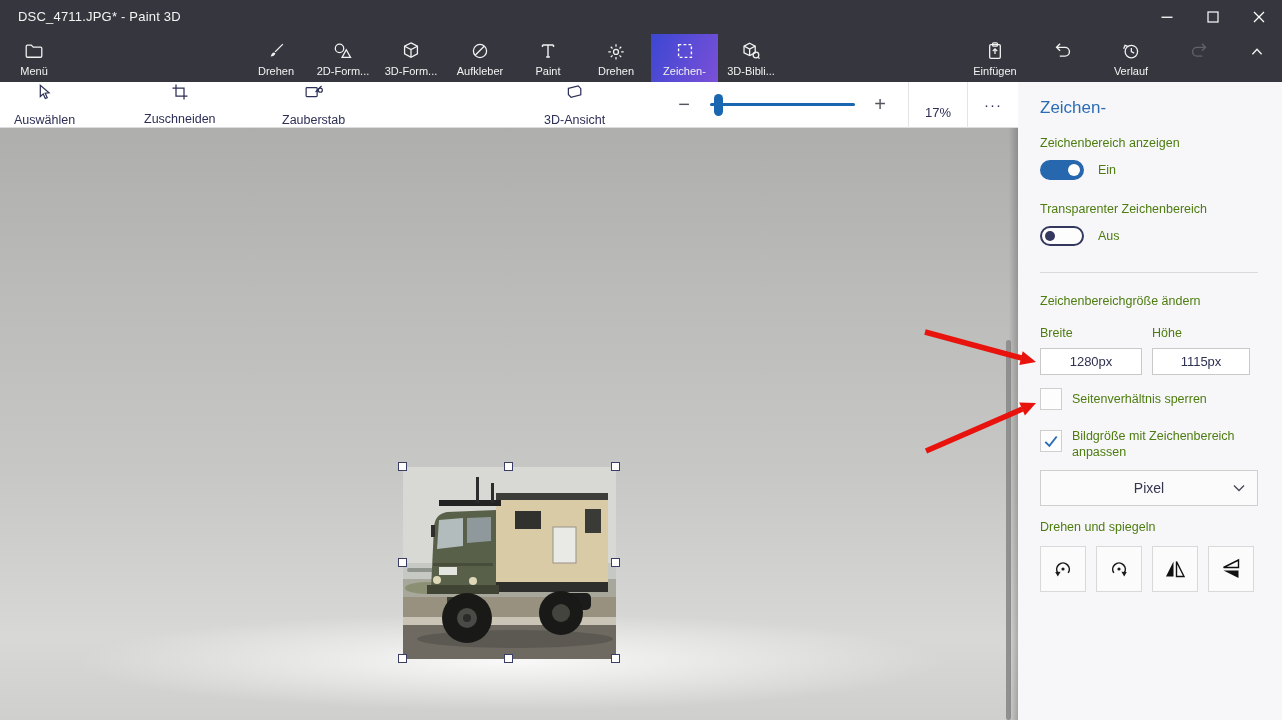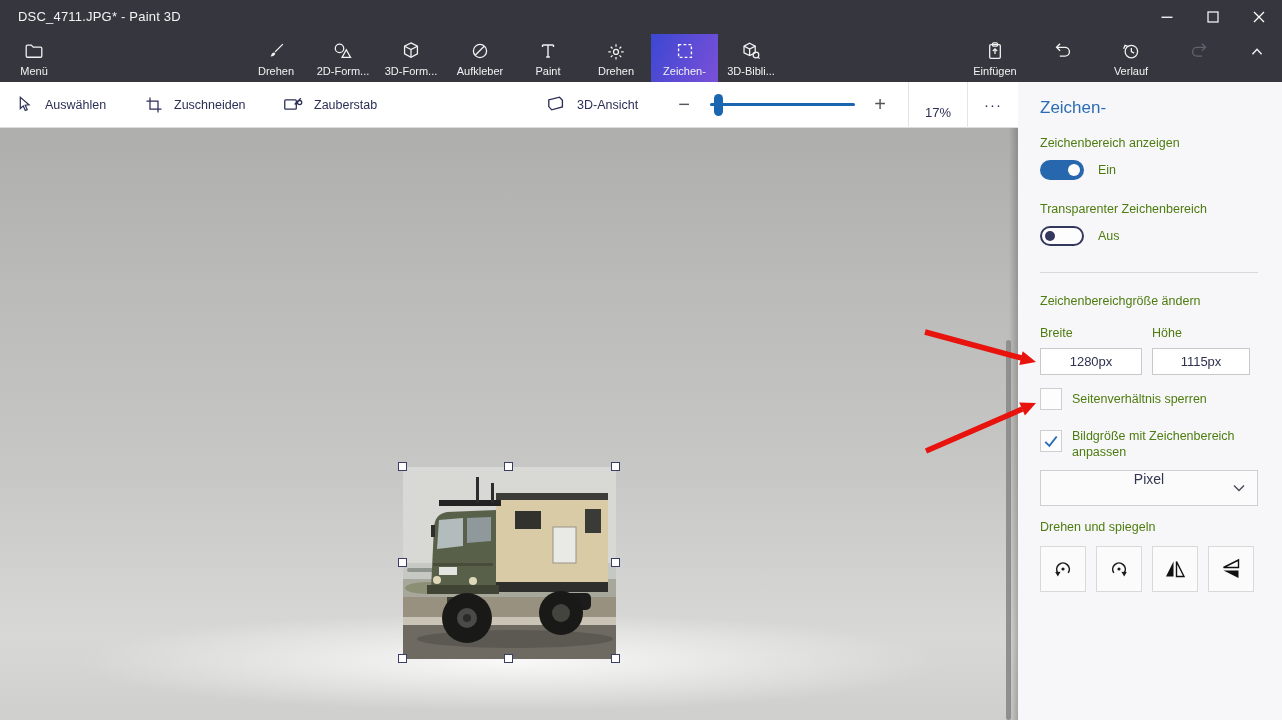--- a/index.html
+++ b/index.html
@@ -20,21 +20,21 @@
   }
   .ritem .rlabel { font-size:11px; color:#f2f2f2; white-space:nowrap; }
   .ritem.active { background:linear-gradient(115deg,#3c47d2 0%,#7b50d8 100%); }
   .ricon { width:22px; height:22px; display:block; }
   .ricon svg { display:block; }
   
   .toolrow {
     position:absolute; top:82px; left:0; width:1018px; height:46px;
     background:#ffffff; border-bottom:1px solid #dcdcdc;
   }
-  .titem { position:absolute; top:0; height:45px; display:flex; align-items:center; gap:10px; cursor:pointer; }
+  .titem { position:absolute; top:0; height:45px; display:flex; align-items:center; gap:10px; cursor:pointer;flex-direction:column; }
   .titem .tlabel { font-size:12.5px; color:#2c2f56; white-space:nowrap; }
   .zbtn { position:absolute; top:0; height:45px; width:32px; border:none; background:transparent; font-size:20px; font-weight:300; color:#55555f; cursor:pointer; }
   .slider { position:absolute; left:710px; top:21px; width:145px; height:3px; background:#1b66b0; border-radius:2px; cursor:pointer; }
   .slider .thumb { position:absolute; left:4px; top:-9px; width:9px; height:22px; border-radius:4.5px; background:#1b66b0; }
   .zoombox { position:absolute; left:908px; top:0; width:60px; height:61px; border-left:1px solid #e4e4e4; border-right:1px solid #e4e4e4; display:flex; align-items:center; justify-content:center; font-size:13px; color:#2c2f56; cursor:pointer; }
   .morebtn { position:absolute; left:968px; top:0; width:50px; height:45px; border:none; background:transparent; font-size:15px; letter-spacing:1px; color:#2c2f56; cursor:pointer; }
   
   .canvas-area {
     position:absolute; top:128px; left:0; width:1018px; height:592px; overflow:hidden;
     background:
@@ -53,21 +53,21 @@
   .toggle.on  { background:#2767ae; }
   .toggle.on .knob  { position:absolute; right:4px; top:4px; width:12px; height:12px; border-radius:50%; background:#fff; }
   .toggle.off { background:#fdfdfe; border:2px solid #34375e; }
   .toggle.off .knob { position:absolute; left:3px; top:3px; width:10px; height:10px; border-radius:50%; background:#34375e; }
   .divider { position:absolute; left:22px; width:218px; height:1px; background:#d9d9d9; }
   .pinput {
     position:absolute; height:27px; border:1px solid #c9c9c9; background:#fff;
     text-align:center; font-size:13px; color:#2e3150; font-family:"Liberation Sans",sans-serif;
   }
   .checkbox { position:absolute; left:22px; width:22px; height:22px; border:1px solid #cfcfcf; background:#fdfdfe; cursor:pointer; display:flex; align-items:center; justify-content:center; }
-  .dropdown { position:absolute; left:22px; top:388px; width:218px; height:36px; border:1px solid #cfcfcf; background:#fbfbfc; display:flex; align-items:flex-start; justify-content:center; font-size:14px; color:#33364f; cursor:pointer; }
+  .dropdown { position:absolute; left:22px; top:388px; width:218px; height:36px; border:1px solid #cfcfcf; background:#fbfbfc; display:flex; align-items:center; justify-content:center; font-size:14px; color:#33364f; cursor:pointer; }
   .dropdown .chev { position:absolute; right:12px; top:13px; }
   .rotbtn { position:absolute; top:464px; width:46px; height:46px; border:1px solid #d9d9d9; background:#fbfbfc; display:flex; align-items:center; justify-content:center; cursor:pointer; }
   
   .arrows { position:absolute; left:0; top:0; width:1282px; height:720px; pointer-events:none; z-index:99; }
 </style>
 </head>
 <body>
 
 <div id="app">
 

